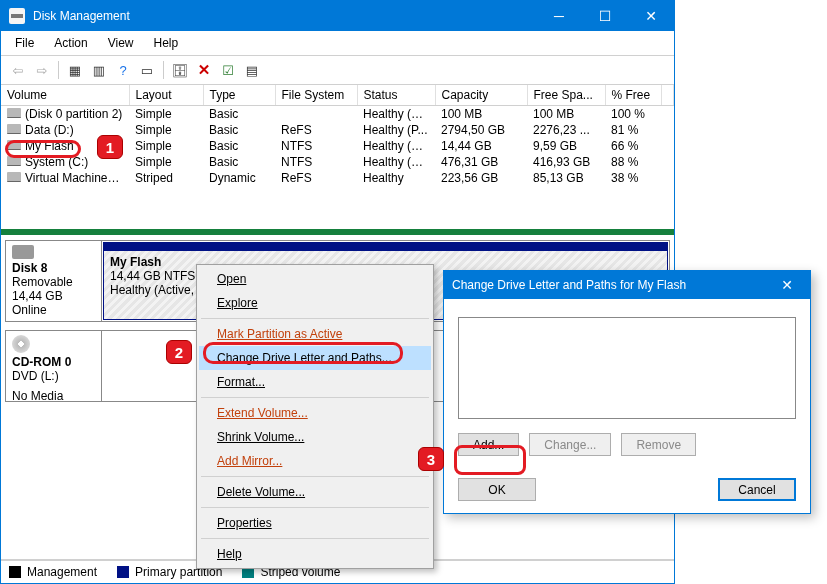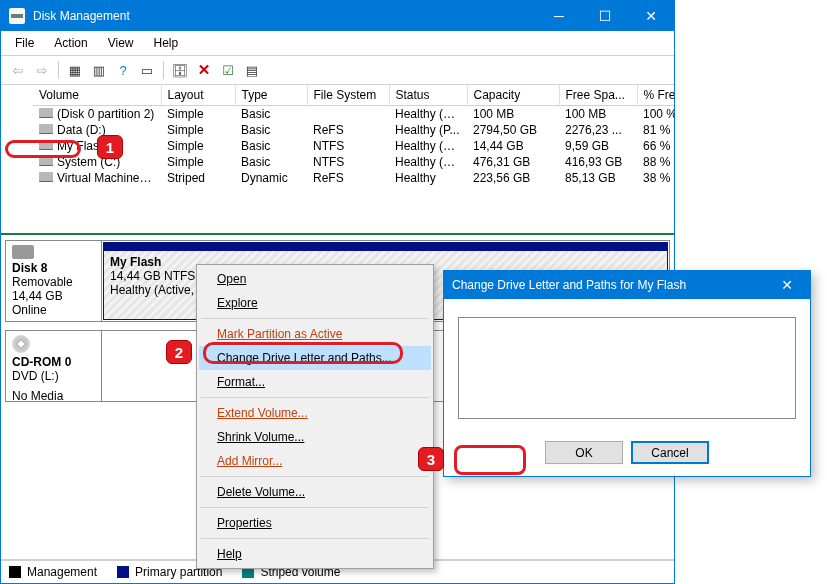--- a/index.html
+++ b/index.html
@@ -11,21 +11,21 @@
   .titlebar .title { flex:1; }
   .winctl { display:flex; }
   .winctl div { width:46px; height:30px; display:flex; align-items:center; justify-content:center; color:#fff; font-size:14px; }
   .menubar { display:flex; padding:2px 4px; border-bottom:1px solid #d0d0d0; background:#fff; }
   .menubar span { padding:3px 10px; }
   .toolbar { display:flex; align-items:center; padding:3px 6px; border-bottom:1px solid #d0d0d0; gap:2px; }
   .tbtn { width:22px; height:22px; display:flex; align-items:center; justify-content:center; border:1px solid transparent; font-size:13px; color:#333; }
   .tbtn.disabled { color:#aaa; }
   .tsep { width:1px; height:18px; background:#ccc; margin:0 3px; }
   .redx { color:#c00; font-weight:bold; font-size:15px; }
-  .table-wrap { border-bottom:2px solid #15803d; height:150px; overflow:hidden;padding-left:32px; }
+  .table-wrap { border-bottom:6px solid #15803d; height:150px; overflow:hidden; }
   table.vols { width:100%; border-collapse:collapse; table-layout:fixed; }
   table.vols th { text-align:left; font-weight:400; padding:3px 6px; background:#fff; border-right:1px solid #e0e0e0; border-bottom:1px solid #d0d0d0; white-space:nowrap; overflow:hidden; }
   table.vols td { padding:1px 6px; white-space:nowrap; overflow:hidden; text-overflow:ellipsis; }
   .vicon { display:inline-block; width:14px; height:10px; background:#b8b8b8; border-radius:1px; margin-right:4px; border-bottom:1px solid #666; }
   .graphical { flex:1; border-top:1px solid #fff; border-bottom:1px solid #d0d0d0; display:flex; flex-direction:column; padding:4px; gap:8px; overflow:hidden; position:relative; }
   .diskrow { display:flex; align-items:stretch; }
   .dinfo { width:96px; padding:4px 6px; border:1px solid #888; border-right:none; }
   .dinfo .dicon { width:22px; height:14px; background:#999; display:block; margin-bottom:2px; border-radius:2px; }
   .dinfo .dname { font-weight:bold; }
   .dparts { flex:1; border:1px solid #888; display:flex; }
@@ -48,21 +48,21 @@
   .dialog { position:absolute; left:443px; top:270px; width:368px; background:#fff; border:1px solid #0078d7; box-shadow:4px 4px 10px rgba(0,0,0,0.25); z-index:30; }
   .dialog .dtitle { background:#0078d7; color:#fff; padding:6px 8px; display:flex; align-items:center; }
   .dialog .dtitle .t { flex:1; }
   .dialog .dclose { width:30px; text-align:center; font-size:14px; }
   .dialog .dbody { padding:12px 14px; }
   .dialog .dbox { width:100%; height:102px; border:1px solid #888; margin-top:6px; background:#fff; }
   .dialog .drow { display:flex; gap:10px; margin-top:14px; align-items:center; }
   .dialog button { height:23px; padding:0 14px; background:#e1e1e1; border:1px solid #adadad; font-size:12px; }
   .dialog button.def { border:1px solid #0078d7; box-shadow:inset 0 0 0 1px #0078d7; }
   .dialog button:disabled { color:#8a8a8a; background:#efefef; }
-  .dialog .dfoot { display:flex; justify-content:center; gap:8px; padding:10px 14px 12px; }
+  .dialog .dfoot { display:flex; justify-content:space-between; gap:8px; padding:10px 14px 12px; }
   
   .callout { position:absolute; z-index:50; color:#fff; background:#e31b23; font-weight:bold; border-radius:6px; width:26px; height:24px; display:flex; align-items:center; justify-content:center; font-size:15px; border:1px solid #a00; }
   .redring { position:absolute; border:3px solid #e31b23; border-radius:10px; z-index:49; pointer-events:none; }
   .r1 { left:5px; top:140px; width:76px; height:18px; border-radius:10px; }
   .c1 { left:97px; top:135px; }
   .r2 { left:203px; top:342px; width:200px; height:22px; border-radius:10px; }
   .c2 { left:166px; top:340px; }
   .r3 { left:454px; top:445px; width:72px; height:30px; border-radius:8px; }
   .c3 { left:418px; top:447px; }
 </style>
@@ -252,20 +252,25 @@
   <div class="mi">Help</div>
 </div>
 
 <div class="dialog">
   <div class="dtitle">
     <span class="t">Change Drive Letter and Paths for My Flash</span>
     <span class="dclose">✕</span>
   </div>
   <div class="dbody">
     <div class="dbox"></div>
+    <div class="drow">
+      <button>Add...</button>
+      <button disabled="">Change...</button>
+      <button disabled="">Remove</button>
+    </div>
   </div>
   <div class="dfoot">
     <button style="width:78px;">OK</button>
     <button class="def" style="width:78px;">Cancel</button>
   </div>
 </div>
 
 <div class="redring r1"></div>
 <div class="callout c1">1</div>
 <div class="redring r2"></div>

